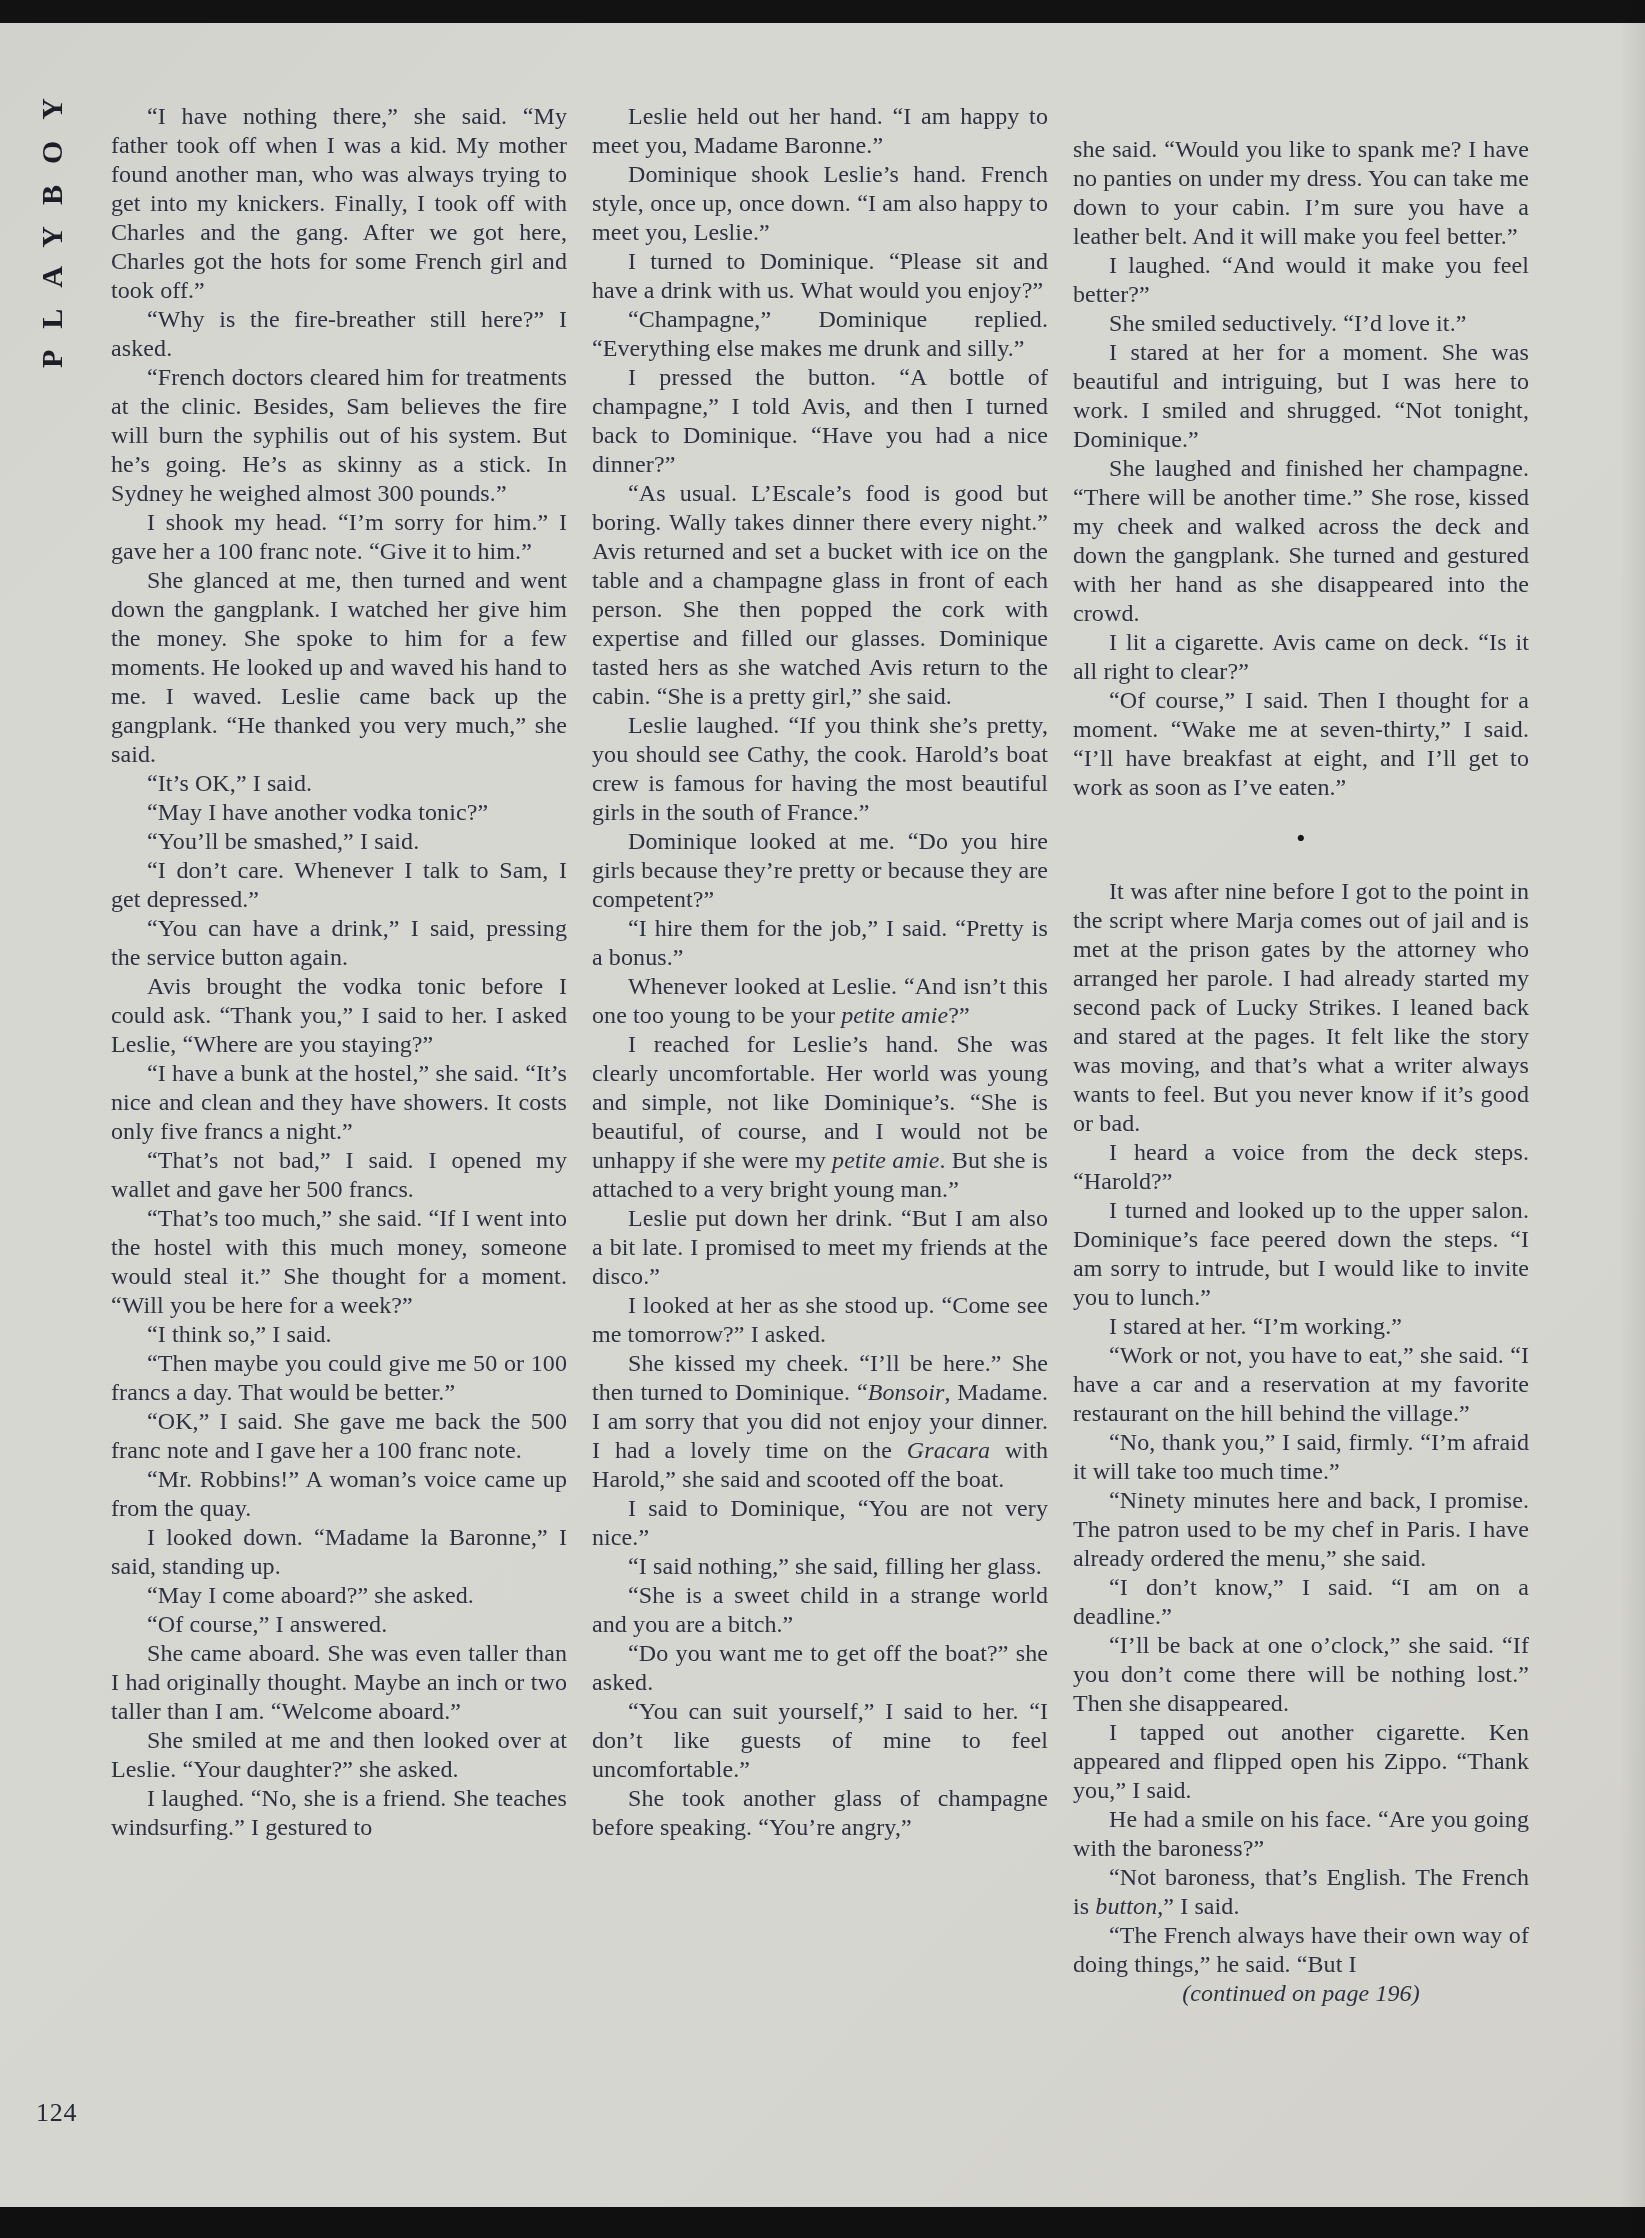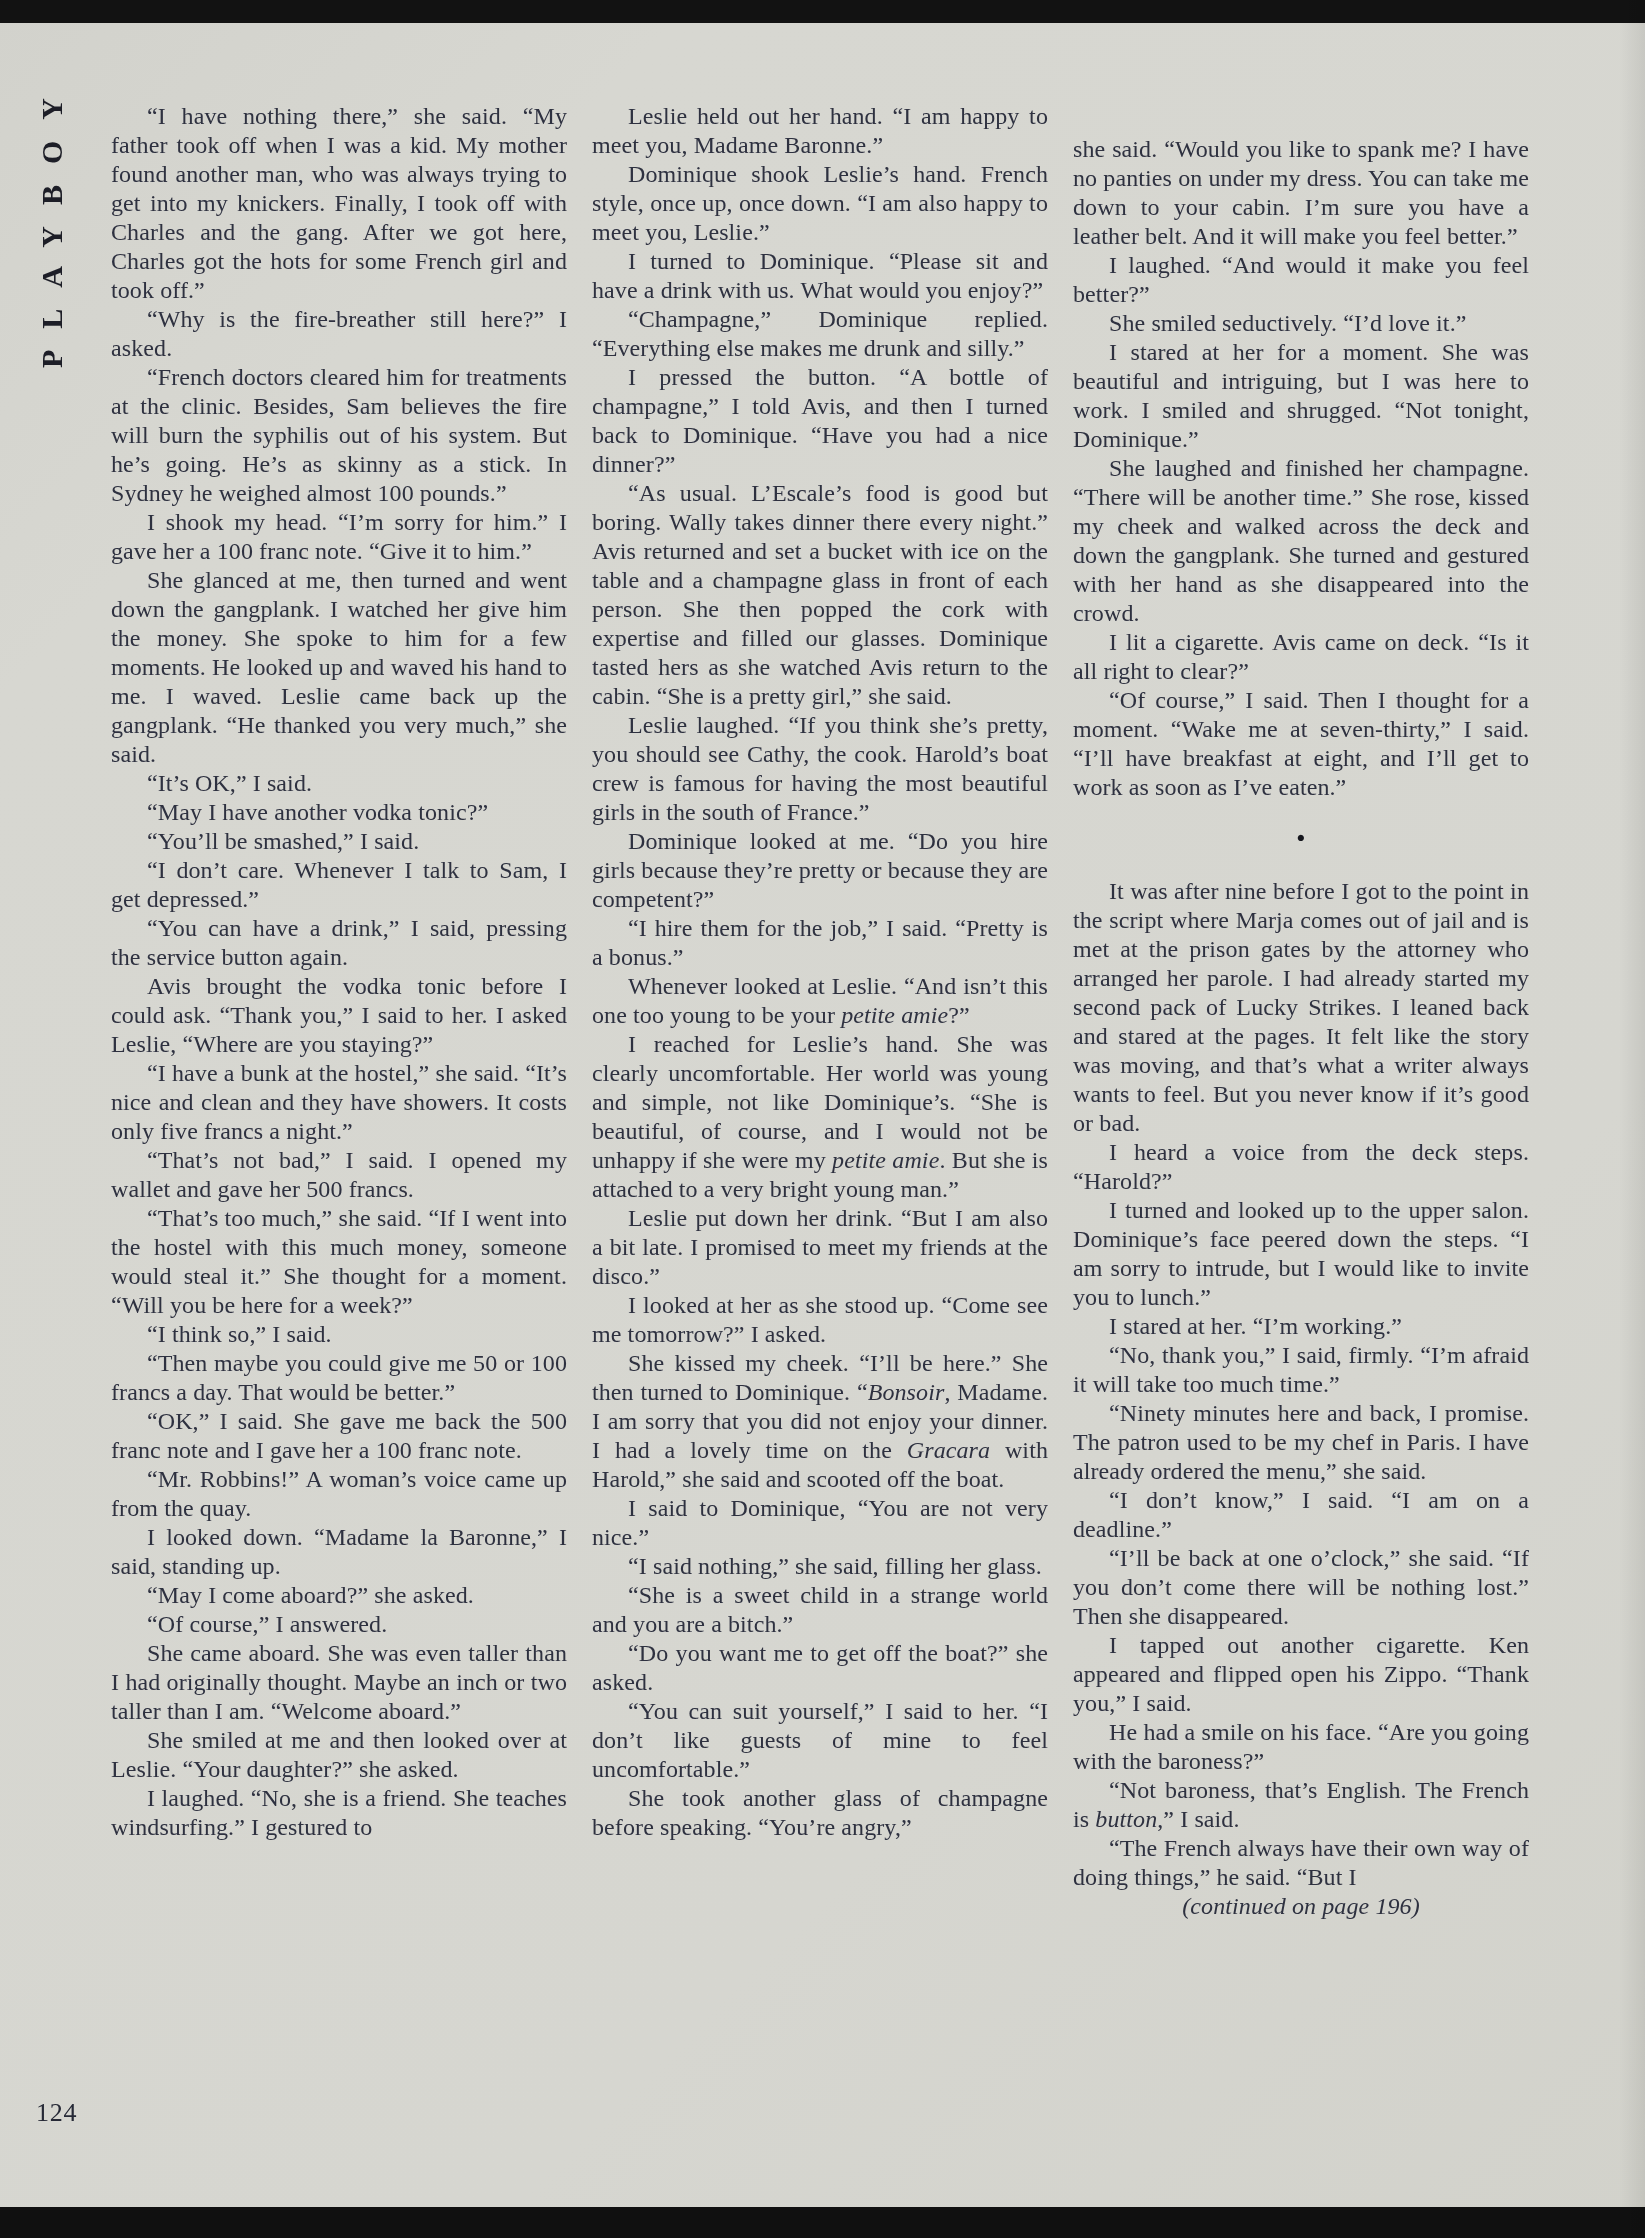--- a/index.html
+++ b/index.html
@@ -54,21 +54,21 @@
   <div class="band top"></div>
   <div class="band bottom"></div>
   <div class="edge-shade"></div>
 
   <div class="mag-title">PLAYBOY</div>
 
   <div class="columns">
     <div class="col c0">
         <p class="para"><span class="rm">“I have nothing there,” she said. “My father took off when I was a kid. My mother found another man, who was always trying to get into my knickers. Finally, I took off with Charles and the gang. After we got here, Charles got the hots for some French girl and took off.”</span></p>
         <p class="para"><span class="rm">“Why is the fire-breather still here?” I asked.</span></p>
-        <p class="para"><span class="rm">“French doctors cleared him for treatments at the clinic. Besides, Sam believes the fire will burn the syphilis out of his system. But he’s going. He’s as skinny as a stick. In Sydney he weighed almost 100 pounds.”</span></p>
+        <p class="para"><span class="rm">“French doctors cleared him for treatments at the clinic. Besides, Sam believes the fire will burn the syphilis out of his system. But he’s going. He’s as skinny as a stick. In Sydney he weighed almost 300 pounds.”</span></p>
         <p class="para"><span class="rm">I shook my head. “I’m sorry for him.” I gave her a 100 franc note. “Give it to him.”</span></p>
         <p class="para"><span class="rm">She glanced at me, then turned and went down the gangplank. I watched her give him the money. She spoke to him for a few moments. He looked up and waved his hand to me. I waved. Leslie came back up the gangplank. “He thanked you very much,” she said.</span></p>
         <p class="para"><span class="rm">“It’s OK,” I said.</span></p>
         <p class="para"><span class="rm">“May I have another vodka tonic?”</span></p>
         <p class="para"><span class="rm">“You’ll be smashed,” I said.</span></p>
         <p class="para"><span class="rm">“I don’t care. Whenever I talk to Sam, I get depressed.”</span></p>
         <p class="para"><span class="rm">“You can have a drink,” I said, pressing the service button again.</span></p>
         <p class="para"><span class="rm">Avis brought the vodka tonic before I could ask. “Thank you,” I said to her. I asked Leslie, “Where are you staying?”</span></p>
         <p class="para"><span class="rm">“I have a bunk at the hostel,” she said. “It’s nice and clean and they have showers. It costs only five francs a night.”</span></p>
         <p class="para"><span class="rm">“That’s not bad,” I said. I opened my wallet and gave her 500 francs.</span></p>
@@ -112,20 +112,21 @@
         <p class="para"><span class="rm">She smiled seductively. “I’d love it.”</span></p>
         <p class="para"><span class="rm">I stared at her for a moment. She was beautiful and intriguing, but I was here to work. I smiled and shrugged. “Not tonight, Dominique.”</span></p>
         <p class="para"><span class="rm">She laughed and finished her champagne. “There will be another time.” She rose, kissed my cheek and walked across the deck and down the gangplank. She turned and gestured with her hand as she disappeared into the crowd.</span></p>
         <p class="para"><span class="rm">I lit a cigarette. Avis came on deck. “Is it all right to clear?”</span></p>
         <p class="para"><span class="rm">“Of course,” I said. Then I thought for a moment. “Wake me at seven-thirty,” I said. “I’ll have breakfast at eight, and I’ll get to work as soon as I’ve eaten.”</span></p>
         <p class="separator">●</p>
         <p class="para"><span class="rm">It was after nine before I got to the point in the script where Marja comes out of jail and is met at the prison gates by the attorney who arranged her parole. I had already started my second pack of Lucky Strikes. I leaned back and stared at the pages. It felt like the story was moving, and that’s what a writer always wants to feel. But you never know if it’s good or bad.</span></p>
         <p class="para"><span class="rm">I heard a voice from the deck steps. “Harold?”</span></p>
         <p class="para"><span class="rm">I turned and looked up to the upper salon. Dominique’s face peered down the steps. “I am sorry to intrude, but I would like to invite you to lunch.”</span></p>
         <p class="para"><span class="rm">I stared at her. “I’m working.”</span></p>
+        <p class="para"><span class="rm">“Work or not, you have to eat,” she said. “I have a car and a reservation at my favorite restaurant on the hill behind the village.”</span></p>
         <p class="para"><span class="rm">“No, thank you,” I said, firmly. “I’m afraid it will take too much time.”</span></p>
         <p class="para"><span class="rm">“Ninety minutes here and back, I promise. The patron used to be my chef in Paris. I have already ordered the menu,” she said.</span></p>
         <p class="para"><span class="rm">“I don’t know,” I said. “I am on a deadline.”</span></p>
         <p class="para"><span class="rm">“I’ll be back at one o’clock,” she said. “If you don’t come there will be nothing lost.” Then she disappeared.</span></p>
         <p class="para"><span class="rm">I tapped out another cigarette. Ken appeared and flipped open his Zippo. “Thank you,” I said.</span></p>
         <p class="para"><span class="rm">He had a smile on his face. “Are you going with the baroness?”</span></p>
         <p class="para"><span class="rm">“Not baroness, that’s English. The French is </span><span class="it">button</span><span class="rm">,” I said.</span></p>
         <p class="para"><span class="rm">“The French always have their own way of doing things,” he said. “But I</span></p>
         <p class="para continued"><span class="it">(continued on page 196)</span></p>
       </div>

